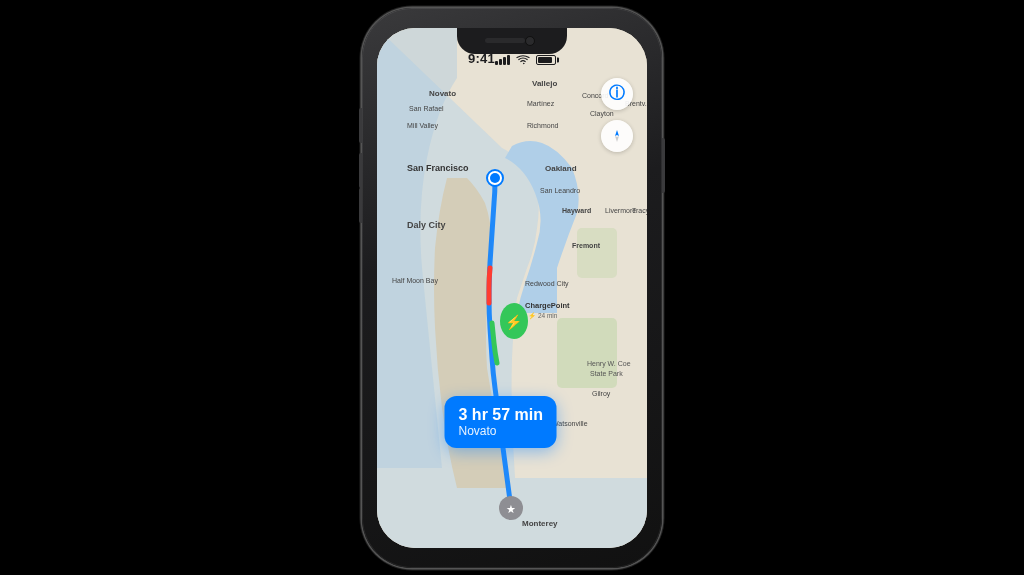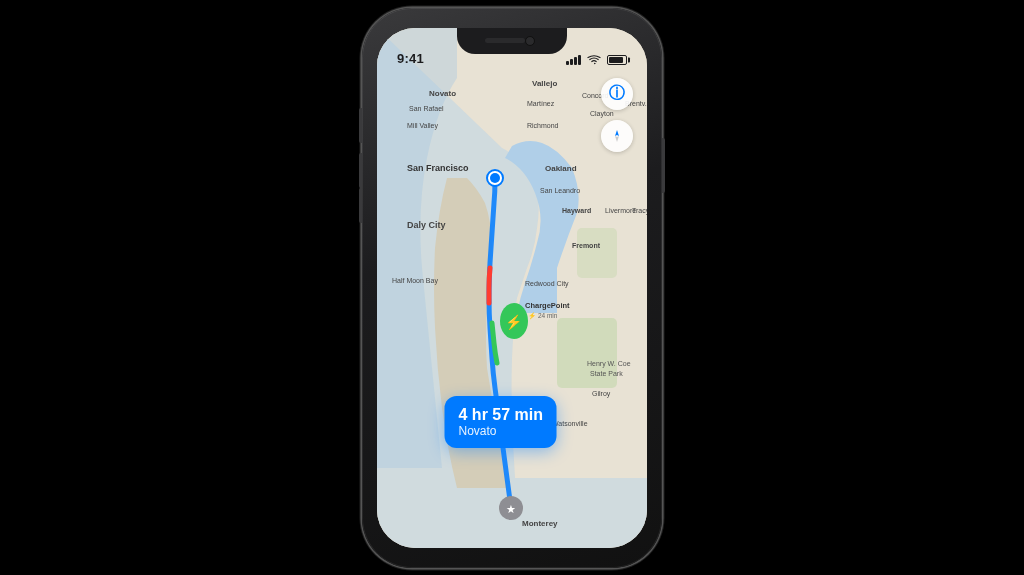--- a/index.html
+++ b/index.html
@@ -96,21 +96,21 @@
     .status-bar {
       position: absolute;
       top: 0;
       left: 0;
       right: 0;
       height: 44px;
       z-index: 50;
       display: flex;
       align-items: flex-end;
       padding: 0 20px 6px;
-      justify-content: space-between;
+      justify-content: center;
     }
     .status-time {
       font-size: 13px;
       font-weight: 600;
       color: #1c1c1e;
       letter-spacing: 0.2px;
     }
     .status-icons {
       display: flex;
       align-items: center;
@@ -352,20 +352,20 @@
       
       <div class="map-compass-btn">
         <svg width="16" height="16" viewBox="0 0 16 16">
           <path d="M8 2 L10 8 L8 7 L6 8 Z" fill="#007AFF"></path>
           <path d="M8 14 L10 8 L8 9 L6 8 Z" fill="#ccc"></path>
         </svg>
       </div>
 
       
       <div class="route-callout">
-        <div class="route-callout-time">4 hr 57 min</div>
+        <div class="route-callout-time">3 hr 57 min</div>
         <div class="route-callout-label">Novato</div>
       </div>
 
     </div>
 
   </div>
 </div>
 
 </body></html>

